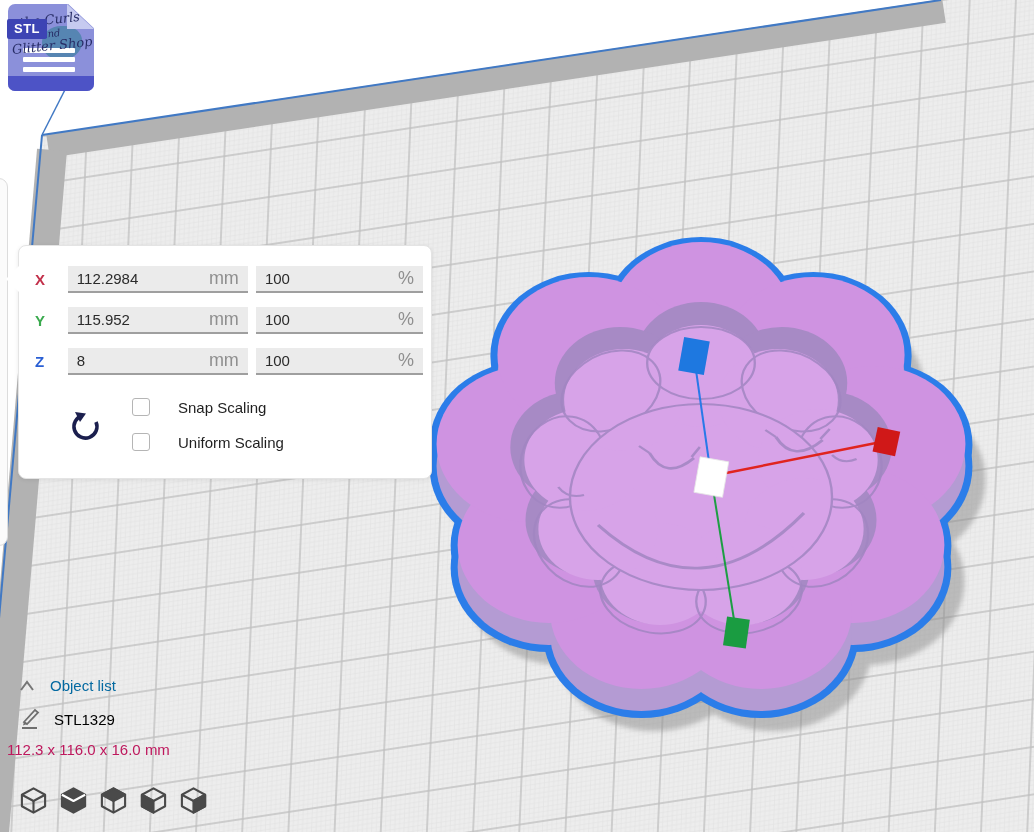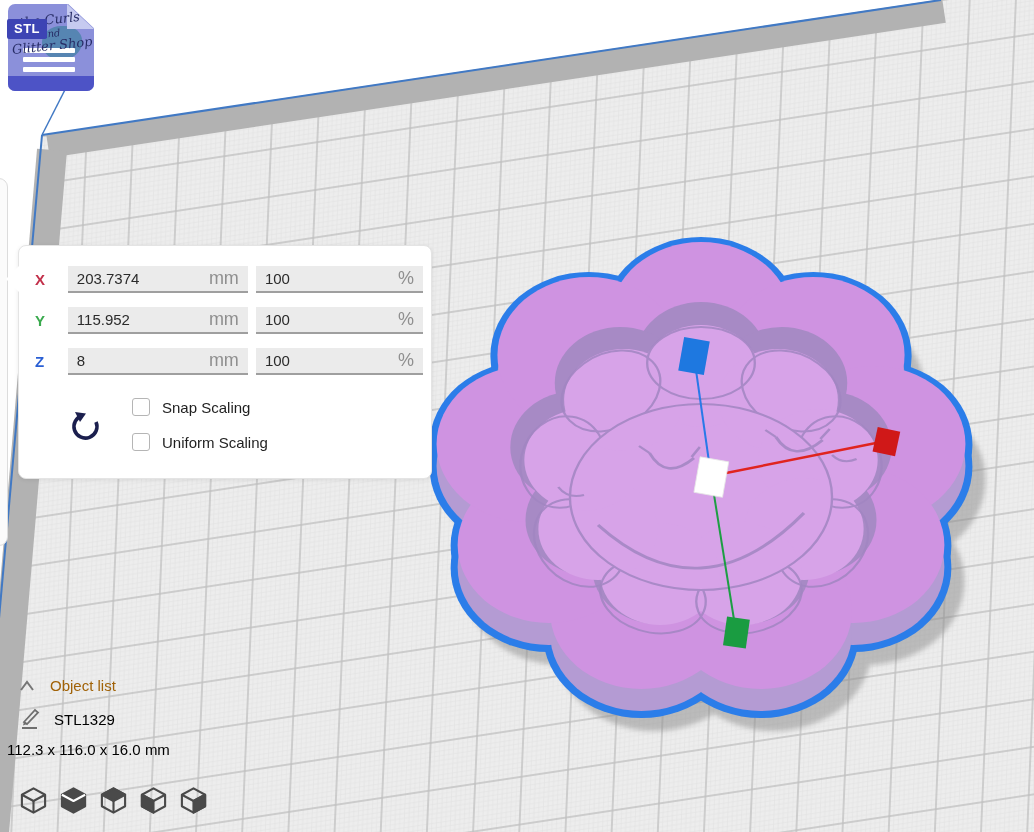--- a/index.html
+++ b/index.html
@@ -41,32 +41,32 @@
   .axis-row { display:flex; align-items:center; margin-bottom:14px; }
   .axis-label { width:33px; font-size:15px; font-weight:bold; }
   .axis-x { color:#c2304a; } .axis-y { color:#3aaa4e; } .axis-z { color:#2a5fd4; }
   .field { height:27px; background:#ebebeb; border-bottom:2px solid #9f9f9f;
     display:flex; justify-content:space-between; align-items:center; padding:0 9px; }
   .field.mmf { width:181px; margin-right:8px; }
   .field.pctf { width:168px; }
   .field .val { font-size:15px; color:#2b2b2b; }
   .field .unit { font-size:18px; color:#8f8f8f; }
   .reset-btn { position:absolute; left:50px; top:163px; width:34px; height:34px; cursor:pointer; }
-  .check-row { position:absolute; left:113px; display:flex; align-items:center; }
+  .check-row { position:absolute; left:113px; display:flex; align-items:center;gap:16px; }
   .check-row.r1 { top:152px; } .check-row.r2 { top:187px; }
   .checkbox { width:18px; height:18px; background:#fff; border:1px solid #b5b5b5;
     border-radius:3px; margin-right:12px; }
   .check-label { font-size:15px; color:#1f1f1f; }
 
   
-  .objlist-row { position:absolute; left:18px; top:677px; display:flex; align-items:center; color:#a16207; }
+  .objlist-row { position:absolute; left:18px; top:677px; display:flex; align-items:center; color:#0369a1; }
   .objlist-row .txt { font-size:15px; margin-left:14px; }
   .objitem-row { position:absolute; left:20px; top:708px; display:flex; align-items:center; color:#000000; }
   .objitem-row .txt { font-size:15px; margin-left:14px; }
-  .dims-text { position:absolute; left:7px; top:741px; font-size:15px; color:#000000; }
+  .dims-text { position:absolute; left:7px; top:741px; font-size:15px; color:#be185d; }
   .view-toolbar { position:absolute; left:19px; top:785px; display:flex; gap:11px; }
   .view-btn { width:29px; height:31px; cursor:pointer; }
 </style>
 </head>
 <body>
 
 <div class="viewport">
 
   <svg class="scene" width="1034" height="832" viewBox="0 0 1034 832">
     <defs>
@@ -201,21 +201,21 @@
       <div class="l3">Glitter Shop</div>
     </div>
     <div class="stl-badge">STL</div>
   </div>
 
   <div class="scale-panel">
 
     <div class="axis-row">
       <span class="axis-label axis-x">X</span>
       <div class="field mmf">
-        <span class="val">203.7374</span>
+        <span class="val">112.2984</span>
         <span class="unit">mm</span>
       </div>
       <div class="field pctf">
         <span class="val">100</span>
         <span class="unit">%</span>
       </div>
     </div>
 
     <div class="axis-row">
       <span class="axis-label axis-y">Y</span>

